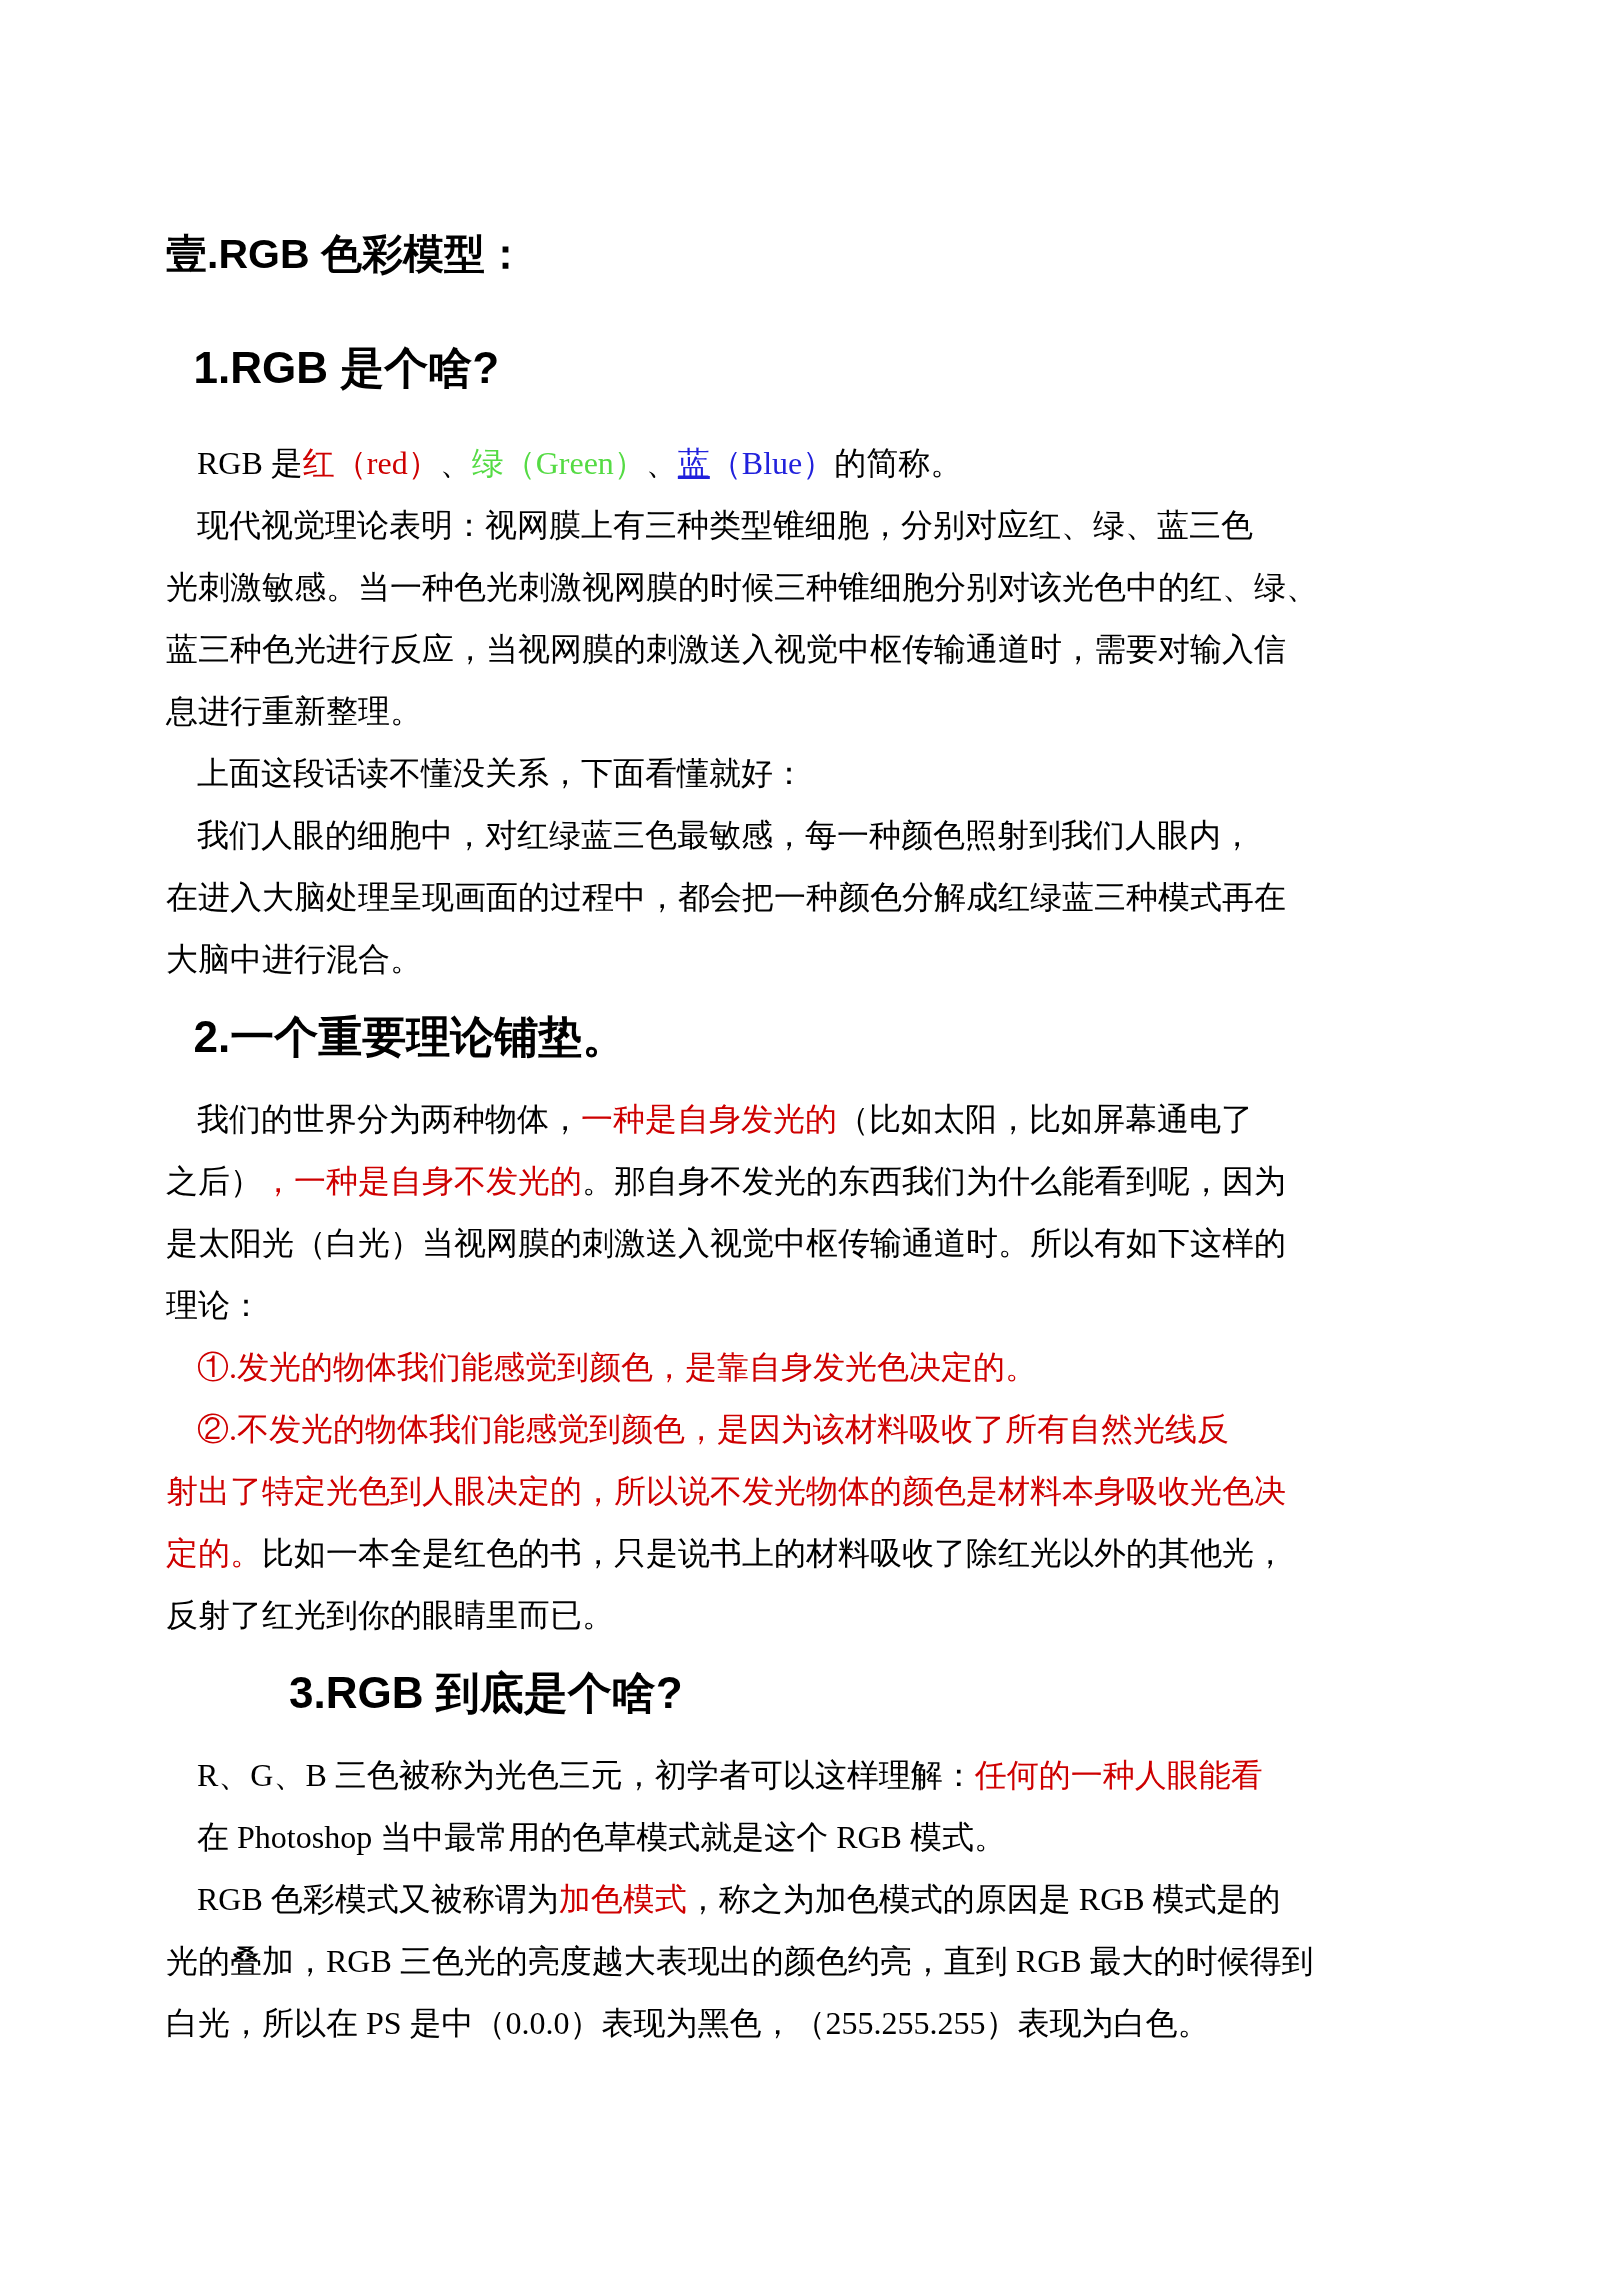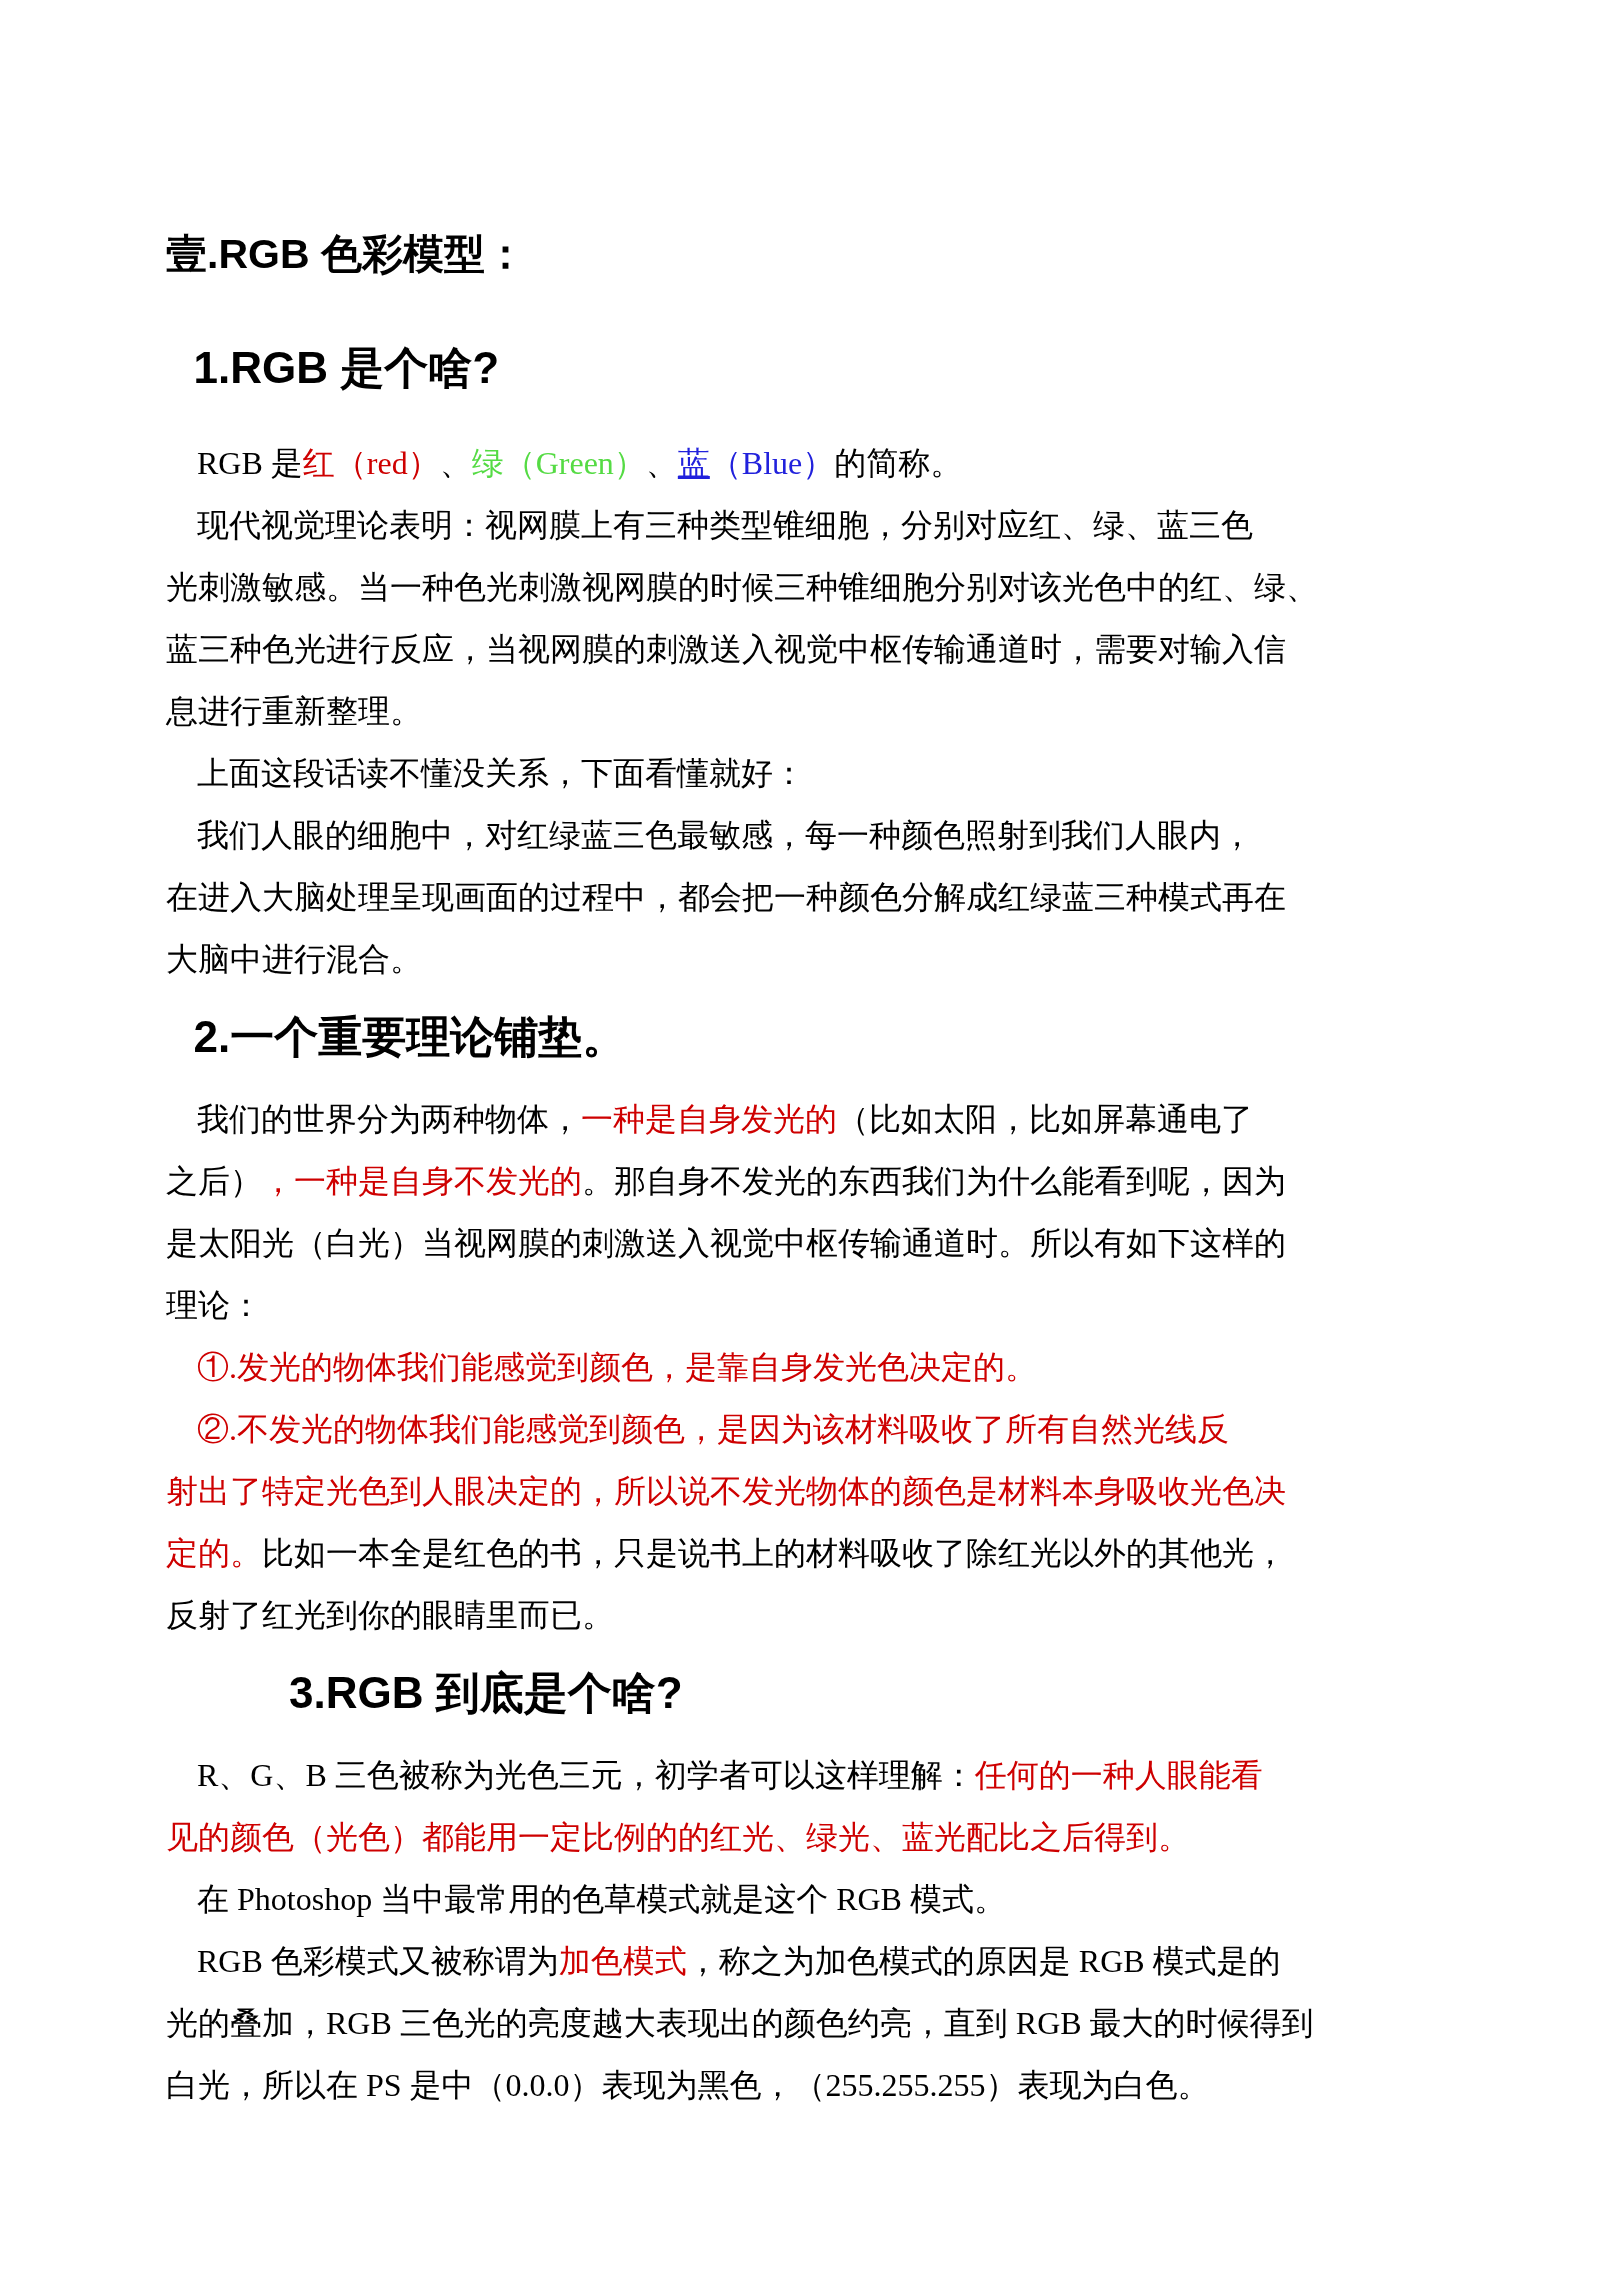--- a/index.html
+++ b/index.html
@@ -63,20 +63,19 @@
       <div class="line"><span class="seg" style="color: rgb(0, 0, 0);">之后）</span><span class="seg" style="color: rgb(206, 0, 0);">，一种是自身不发光的</span><span class="seg" style="color: rgb(0, 0, 0);">。那自身不发光的东西我们为什么能看到呢，因为</span></div>
       <div class="line"><span class="seg" style="color: rgb(0, 0, 0);">是太阳光（白光）当视网膜的刺激送入视觉中枢传输通道时。所以有如下这样的</span></div>
       <div class="line"><span class="seg" style="color: rgb(0, 0, 0);">理论：</span></div>
       <div class="line indent"><span class="seg" style="color: rgb(206, 0, 0);">①.发光的物体我们能感觉到颜色，是靠自身发光色决定的。</span></div>
       <div class="line indent"><span class="seg" style="color: rgb(206, 0, 0);">②.不发光的物体我们能感觉到颜色，是因为该材料吸收了所有自然光线反</span></div>
       <div class="line"><span class="seg" style="color: rgb(206, 0, 0);">射出了特定光色到人眼决定的，所以说不发光物体的颜色是材料本身吸收光色决</span></div>
       <div class="line"><span class="seg" style="color: rgb(206, 0, 0);">定的。</span><span class="seg" style="color: rgb(0, 0, 0);">比如一本全是红色的书，只是说书上的材料吸收了除红光以外的其他光，</span></div>
       <div class="line"><span class="seg" style="color: rgb(0, 0, 0);">反射了红光到你的眼睛里而已。</span></div>
       <div class="heading level-3">3.RGB 到底是个啥?</div>
       <div class="line indent"><span class="seg" style="color: rgb(0, 0, 0);">R、G、B 三色被称为光色三元，初学者可以这样理解：</span><span class="seg" style="color: rgb(206, 0, 0);">任何的一种人眼能看</span></div>
-      <div class="line"><span class="seg" style="color: rgb(206, 0, 0);">见的颜色（光色）都能用一定比例的的红光、绿光、蓝光配比之后得到。</span></div>
       <div class="line indent"><span class="seg" style="color: rgb(0, 0, 0);">在 Photoshop 当中最常用的色草模式就是这个 RGB 模式。</span></div>
       <div class="line indent"><span class="seg" style="color: rgb(0, 0, 0);">RGB 色彩模式又被称谓为</span><span class="seg" style="color: rgb(206, 0, 0);">加色模式</span><span class="seg" style="color: rgb(0, 0, 0);">，称之为加色模式的原因是 RGB 模式是的</span></div>
       <div class="line"><span class="seg" style="color: rgb(0, 0, 0);">光的叠加，RGB 三色光的亮度越大表现出的颜色约亮，直到 RGB 最大的时候得到</span></div>
       <div class="line"><span class="seg" style="color: rgb(0, 0, 0);">白光，所以在 PS 是中（0.0.0）表现为黑色，（255.255.255）表现为白色。</span></div>
     </div>
 </div>
 
 
 </body></html>

